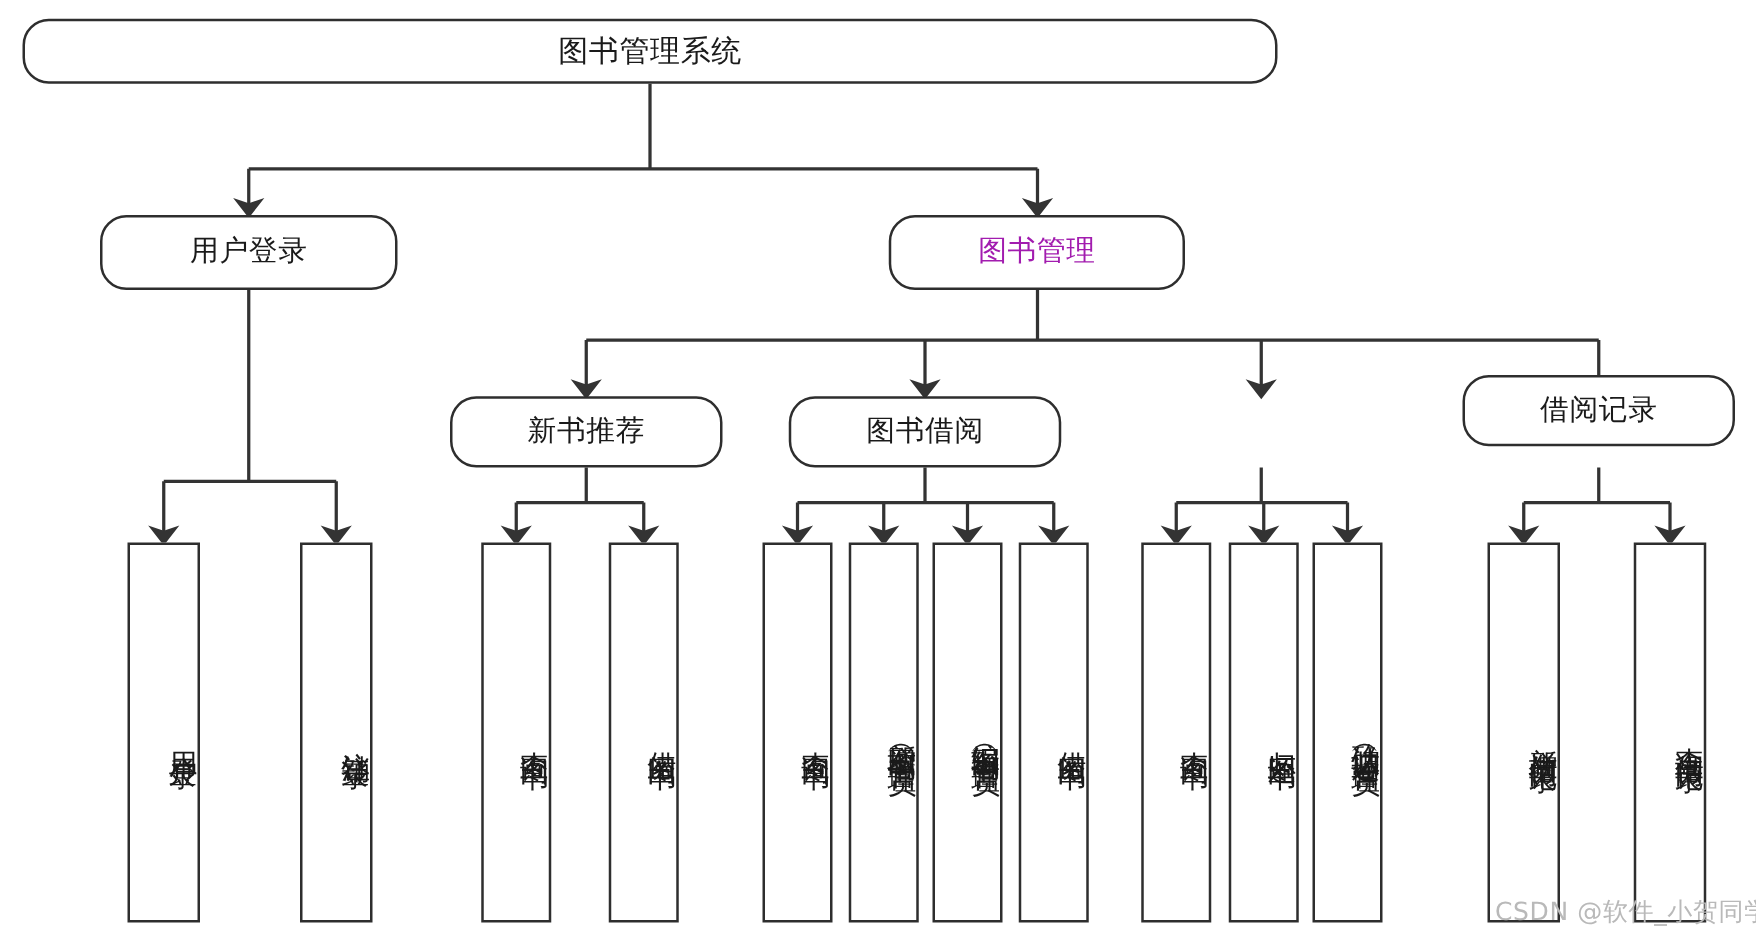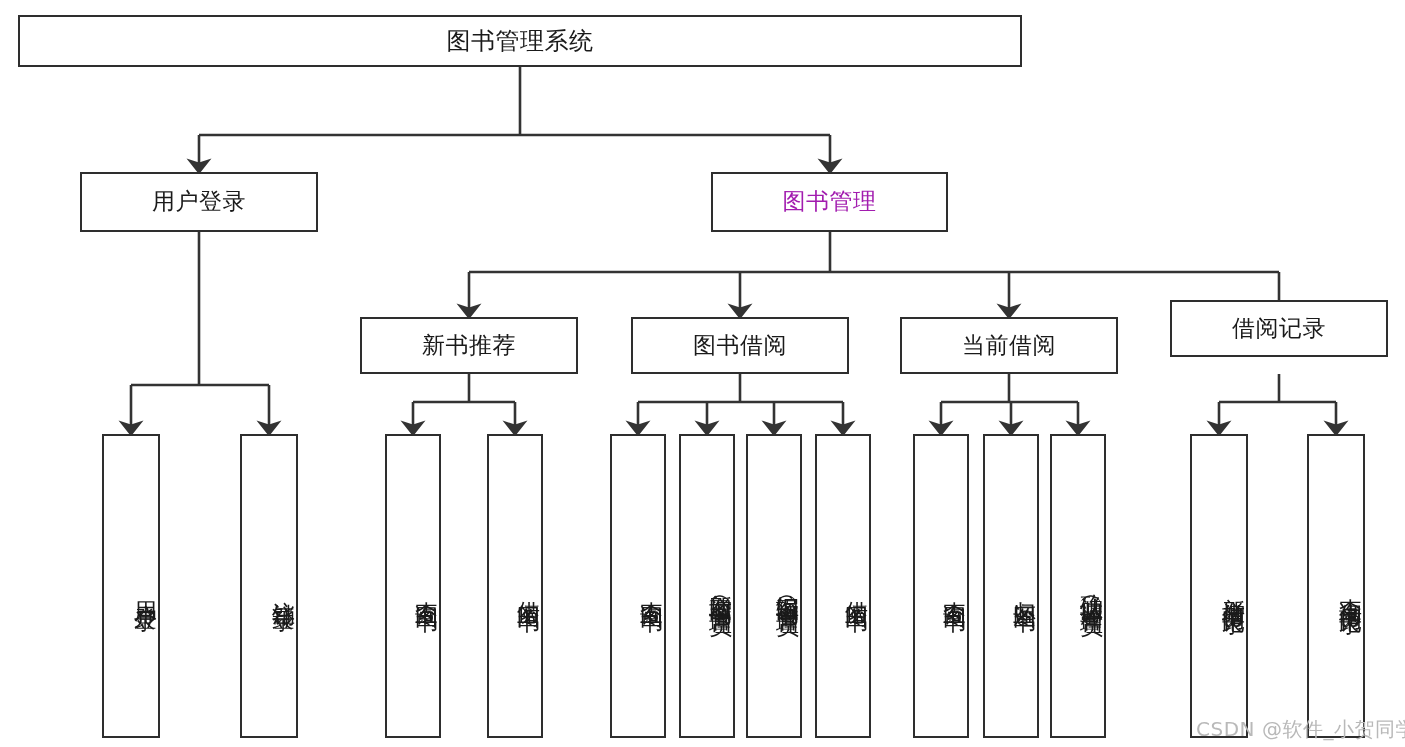--- a/index.html
+++ b/index.html
@@ -33,20 +33,21 @@
     display: flex;
     align-items: center;
     justify-content: center;
     color: #1a1a1a;
   }
   .node-h {
     font-size: 23px;
     letter-spacing: 0.5px;
     line-height: 1.1;
     white-space: nowrap;
+    border-radius: 21px;
   }
   .node-root {
     font-size: 24px;
   }
   .node-v {
     writing-mode: vertical-rl;
     text-orientation: upright;
     font-size: 23px;
     letter-spacing: 3px;
     line-height: 1.05;
@@ -124,21 +125,20 @@
     </g>
   </svg>
 
   <div class="node node-h node-root" style="left: 18px; top: 15px; width: 1004px; height: 52px; border-color: rgb(46, 46, 46); background: rgb(255, 255, 255); color: rgb(26, 26, 26);">图书管理系统</div>
 
   <div class="node node-h" style="left: 80px; top: 172px; width: 238px; height: 60px; border-color: rgb(46, 46, 46); background: rgb(255, 255, 255); color: rgb(26, 26, 26);">用户登录</div>
   <div class="node node-h" style="left: 711px; top: 172px; width: 237px; height: 60px; border-color: rgb(46, 46, 46); background: rgb(255, 255, 255); color: #a21caf;">图书管理</div>
 
   <div class="node node-h" style="left: 631px; top: 317px; width: 218px; height: 57px; border-color: rgb(46, 46, 46); background: rgb(255, 255, 255); color: rgb(26, 26, 26);">图书借阅</div>
   <div class="node node-h" style="left: 360px; top: 317px; width: 218px; height: 57px; border-color: rgb(46, 46, 46); background: rgb(255, 255, 255); color: rgb(26, 26, 26);">新书推荐</div>
-  <div class="node node-h" style="left: 900px; top: 317px; width: 218px; height: 57px; border-color: rgb(46, 46, 46); background: rgb(255, 255, 255); color: rgb(26, 26, 26);">当前借阅</div>
   <div class="node node-h" style="left: 1170px; top: 300px; width: 218px; height: 57px; border-color: rgb(46, 46, 46); background: rgb(255, 255, 255); color: rgb(26, 26, 26);">借阅记录</div>
 
   <div class="node node-v" style="left: 102px; top: 434px; width: 58px; height: 304px; border-color: rgb(46, 46, 46); background: rgb(255, 255, 255); color: rgb(26, 26, 26);">
     <span class="vtxt">用户登录</span>
   </div>
   <div class="node node-v" style="left: 240px; top: 434px; width: 58px; height: 304px; border-color: rgb(46, 46, 46); background: rgb(255, 255, 255); color: rgb(26, 26, 26);">
     <span class="vtxt">注销登录</span>
   </div>
   <div class="node node-v" style="left: 385px; top: 434px; width: 56px; height: 304px; border-color: rgb(46, 46, 46); background: rgb(255, 255, 255); color: rgb(26, 26, 26);">
     <span class="vtxt">查询图书</span>

